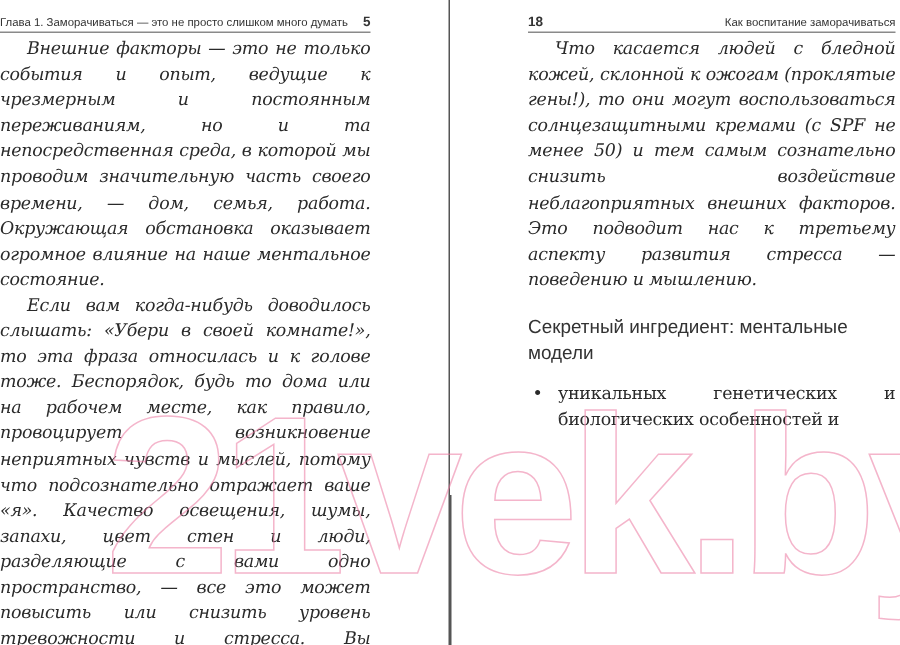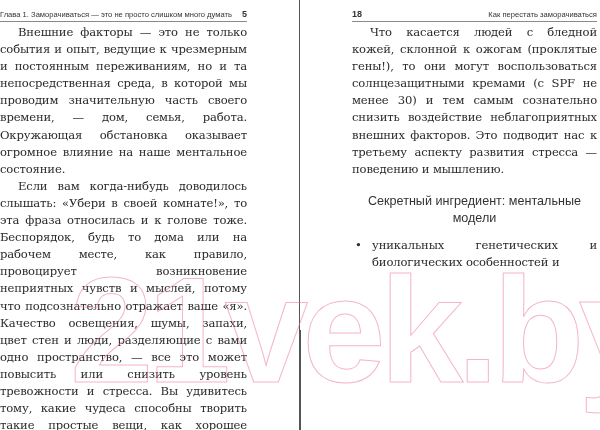--- a/index.html
+++ b/index.html
@@ -27,25 +27,25 @@
   .page-right .header { left: 52px; width: 245px; }
   .pnum { font-weight: bold; font-size: 9px; }
   .body {
     position: absolute; top: 24px;
     font-size: 11.6px; line-height: 17.1px; text-align: justify;
     letter-spacing: -0.15px;
   }
   .page-left .body { left: 0; width: 247px; }
   .page-right .body { left: 52px; width: 245px; }
   .body p { margin: 0; }
-  .indent { text-indent: 18px; }
+  .indent { text-indent: 18px; font-style: italic; }
   .heading {
     font-family: "Liberation Sans", "DejaVu Sans", sans-serif;
     font-size: 12.6px; color: #333; margin: 15px 0 9px 0 !important;
-    text-align: center; letter-spacing: 0;
+    text-align: left; letter-spacing: 0;
   }
   ul.bullets { margin: 10px 0 10px 0; padding: 0 0 0 20px; list-style: none; }
   ul.bullets li { position: relative; }
   ul.bullets li::before { content: "•"; position: absolute; left: -17px; }
   .watermark {
     position: absolute; left: 70px; top: 255px;
     font-family: "Liberation Sans", "DejaVu Sans", sans-serif;
     font-size: 150px; font-weight: bold; letter-spacing: -6px;
     color: transparent; -webkit-text-stroke: 1px rgba(235,120,160,0.55);
     pointer-events: none; white-space: nowrap; line-height: 1;
@@ -66,24 +66,24 @@
       <p class="indent">Если вам когда-нибудь доводилось слышать: «Убери в своей комнате!», то эта фраза относилась и к голове тоже. Беспорядок, будь то дома или на рабочем месте, как правило, провоцирует возникновение неприятных чувств и мыслей, потому что подсознательно отражает ваше «я». Качество освещения, шумы, запахи, цвет стен и люди, разделяющие с вами одно пространство, — все это может повысить или снизить уровень тревожности и стресса. Вы удивитесь тому, какие чудеса способны творить такие простые вещи, как хорошее освещение, приятные ароматы и спокойные тона в интерьере.</p>
 
     </div>
   </div>
 
   <div class="gutter"></div>
 
   <div class="page page-right">
     <div class="header">
       <span class="pnum">18</span>
-      <span>Как перестать заморачиваться</span>
+      <span>Как воспитание заморачиваться</span>
     </div>
     <div class="body">
-      <p class="indent">Что касается людей с бледной кожей, склонной к ожогам (проклятые гены!), то они могут воспользоваться солнцезащитными кремами (с SPF не менее 30) и тем самым сознательно снизить воздействие неблагоприятных внешних факторов. Это подводит нас к третьему аспекту развития стресса — поведению и мышлению.</p>
+      <p class="indent">Что касается людей с бледной кожей, склонной к ожогам (проклятые гены!), то они могут воспользоваться солнцезащитными кремами (с SPF не менее 50) и тем самым сознательно снизить воздействие неблагоприятных внешних факторов. Это подводит нас к третьему аспекту развития стресса — поведению и мышлению.</p>
       <p class="heading">Секретный ингредиент: ментальные модели</p>
       <ul class="bullets">
         <li>уникальных генетических и биологических особенностей и</li>
 
       </ul>
 
     </div>
   </div>
 
   <div class="watermark">21vek.by</div>

